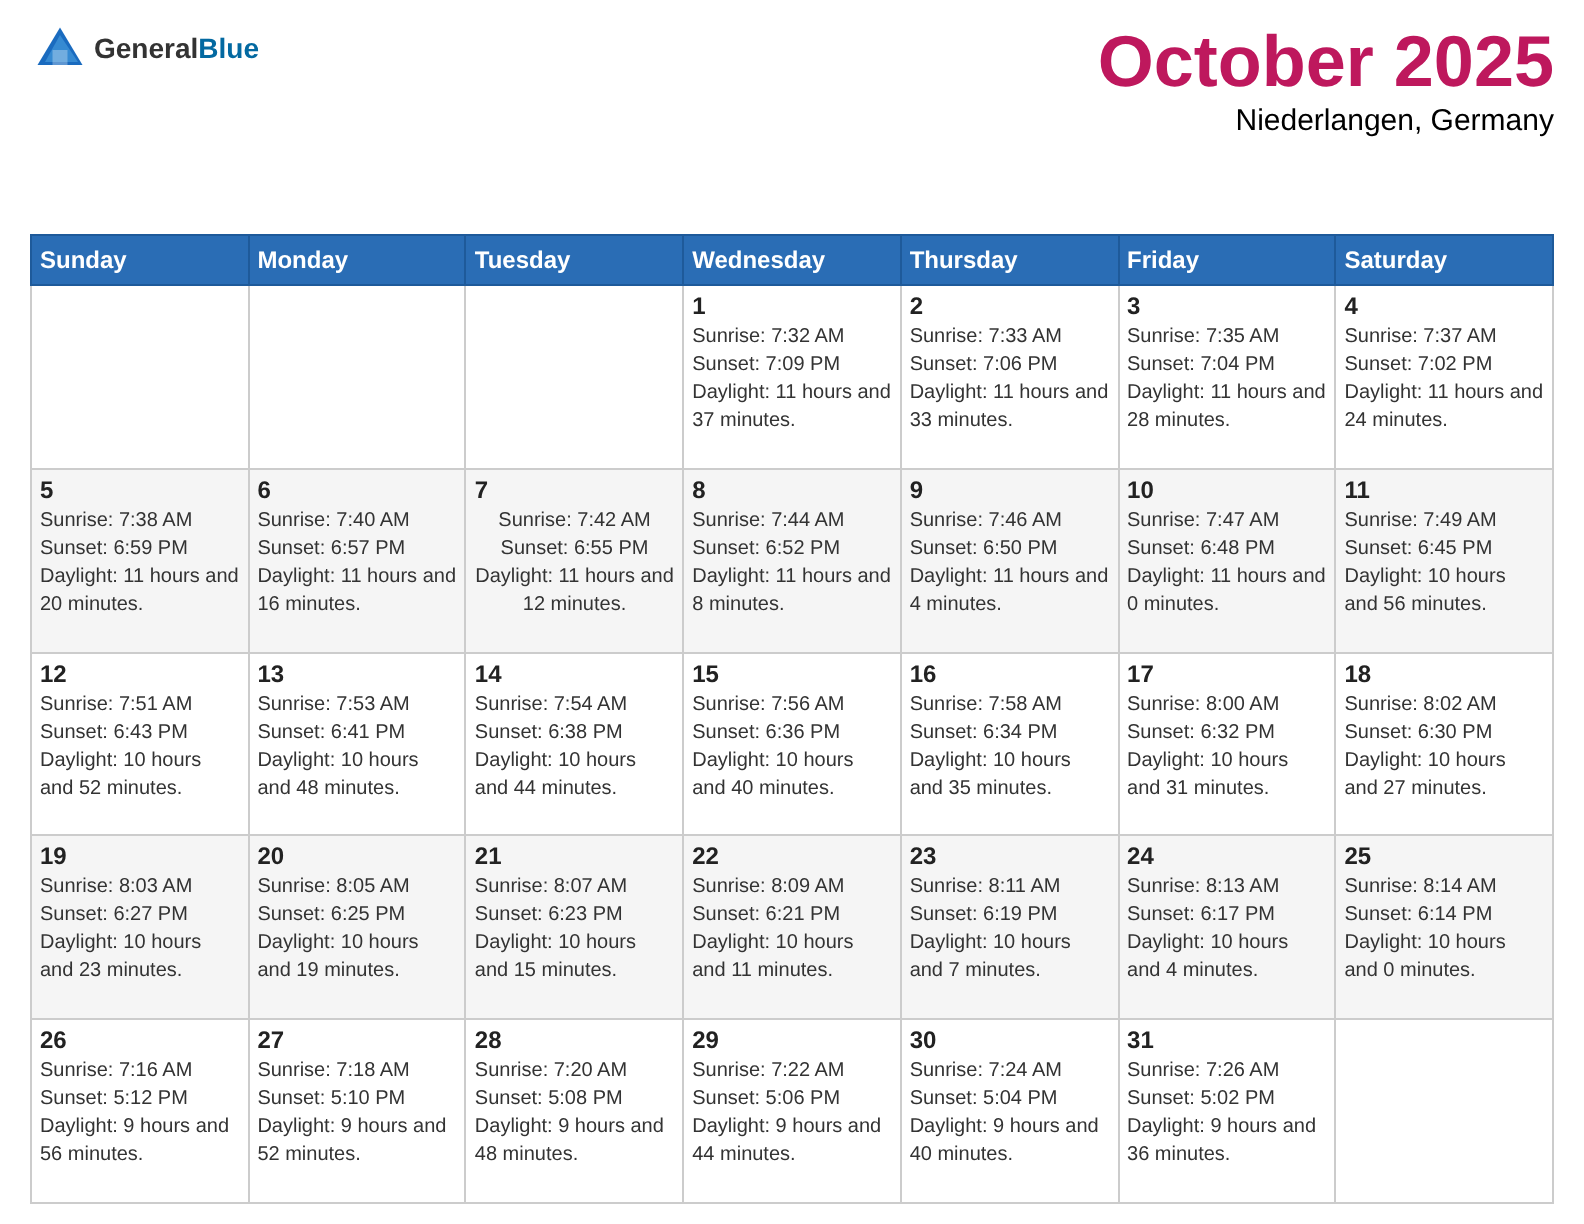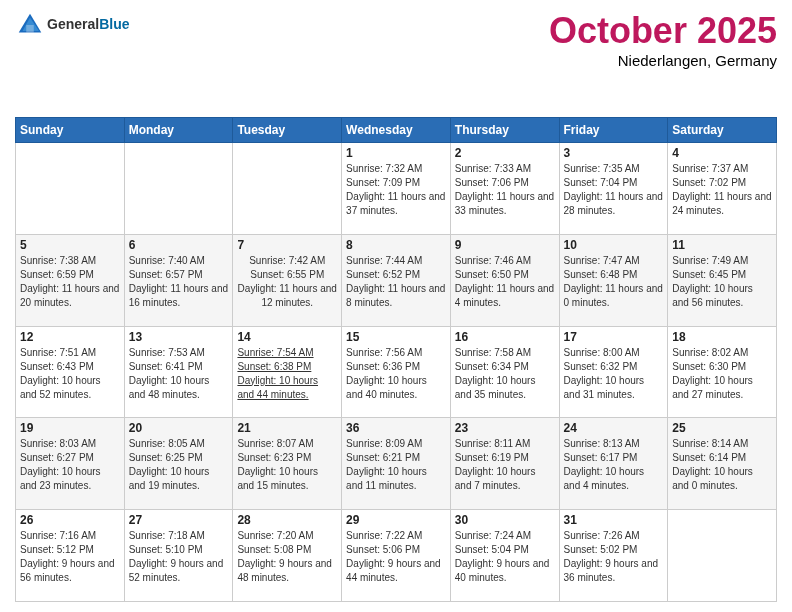--- a/index.html
+++ b/index.html
@@ -215,21 +215,21 @@
 Daylight: 10 hours and 52 minutes.</div>
           </td>
           <td>
             <span class="day-number">13</span>
             <div class="day-info" style="white-space: pre-line;">Sunrise: 7:53 AM
 Sunset: 6:41 PM
 Daylight: 10 hours and 48 minutes.</div>
           </td>
           <td>
             <span class="day-number">14</span>
-            <div class="day-info" style="white-space: pre-line; text-decoration: underline;">Sunrise: 7:54 AM
+            <div class="day-info" style="white-space: pre-line;">Sunrise: 7:54 AM
 Sunset: 6:38 PM
 Daylight: 10 hours and 44 minutes.</div>
           </td>
           <td>
             <span class="day-number">15</span>
             <div class="day-info" style="white-space: pre-line;">Sunrise: 7:56 AM
 Sunset: 6:36 PM
 Daylight: 10 hours and 40 minutes.</div>
           </td>
           <td>
@@ -264,21 +264,21 @@
 Sunset: 6:25 PM
 Daylight: 10 hours and 19 minutes.</div>
           </td>
           <td>
             <span class="day-number">21</span>
             <div class="day-info" style="white-space: pre-line;">Sunrise: 8:07 AM
 Sunset: 6:23 PM
 Daylight: 10 hours and 15 minutes.</div>
           </td>
           <td>
-            <span class="day-number">36</span>
+            <span class="day-number">22</span>
             <div class="day-info" style="white-space: pre-line;">Sunrise: 8:09 AM
 Sunset: 6:21 PM
 Daylight: 10 hours and 11 minutes.</div>
           </td>
           <td>
             <span class="day-number">23</span>
             <div class="day-info" style="white-space: pre-line;">Sunrise: 8:11 AM
 Sunset: 6:19 PM
 Daylight: 10 hours and 7 minutes.</div>
           </td>

